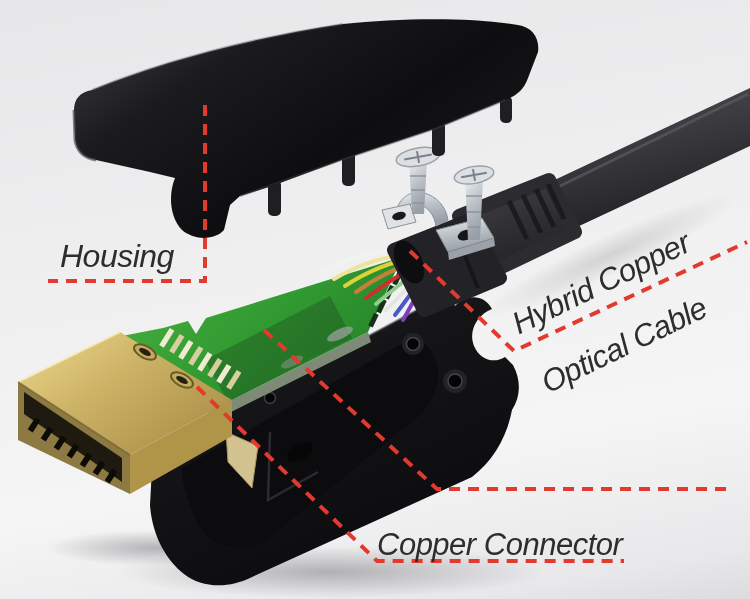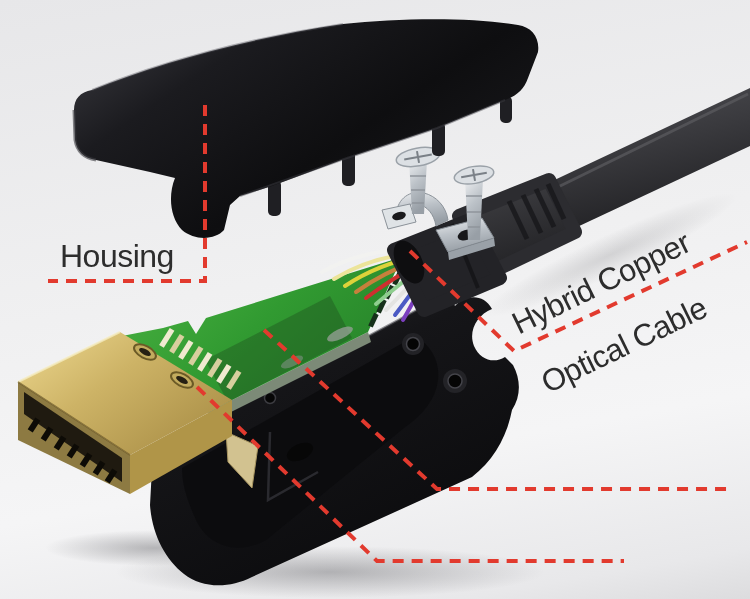--- a/index.html
+++ b/index.html
@@ -5,20 +5,21 @@
   :root{
     --annotation-red:#e23a2e;
     --label-text:#2d2d2d;
   }
   *{margin:0;padding:0;box-sizing:border-box;}
   html,body{width:750px;height:599px;overflow:hidden;}
   body{font-family:"Liberation Sans", sans-serif;}
   .stage{
     position:relative;width:750px;height:599px;
     background:linear-gradient(170deg,#e7e7e9 0%,#f0f0f1 45%,#f5f5f6 72%,#e8e8ea 93%,#dcdcde 100%);
+    font-style:italic;
   }
   .stage svg{position:absolute;left:0;top:0;}
   .dash{stroke:var(--annotation-red);stroke-width:4;fill:none;stroke-dasharray:11 8;}
   .label{
     position:absolute;color:var(--label-text);
     font-size:31px;letter-spacing:-0.5px;white-space:nowrap;line-height:1;
     font-family:"Liberation Sans", sans-serif;
   }
   .label-rot{transform:translate(-50%,-50%) rotate(-26deg);}
 </style>
@@ -231,13 +232,14 @@
     </g>
   </svg>
 
   <div class="label" style="left:60px;top:240px;font-size:32px;">Housing</div>
 
   <div class="label label-rot" style="left:601px;top:283px;">Hybrid Copper</div>
 
   <div class="label label-rot" style="left:624px;top:345px;">Optical Cable</div>
 
 
+  <div class="label" style="left:377px;top:529px;">Copper Connector</div>
 </div>
 
 </body></html>

